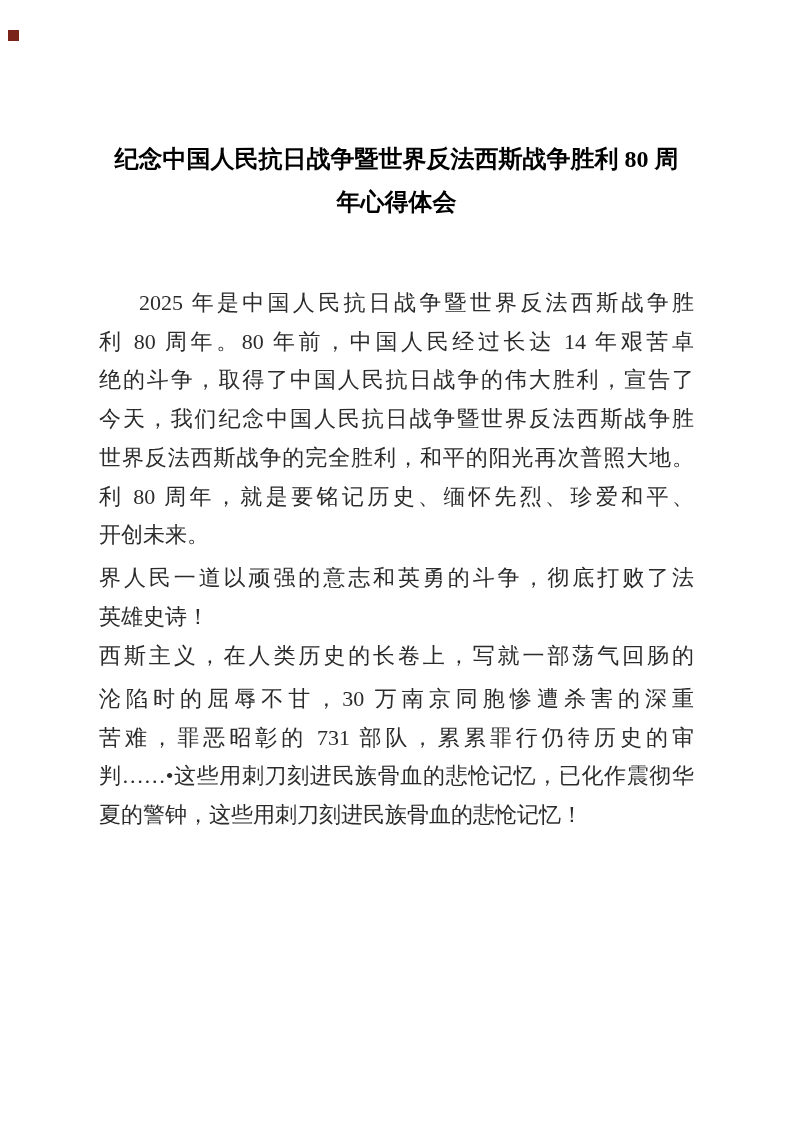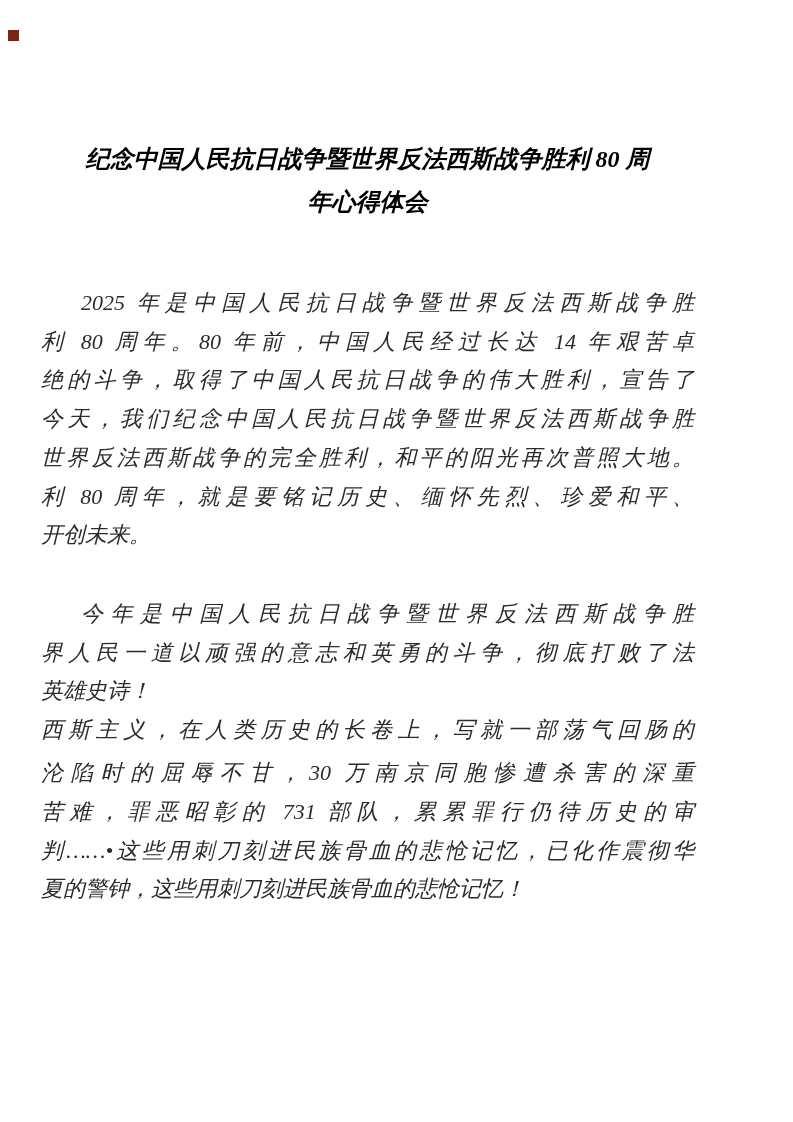--- a/index.html
+++ b/index.html
@@ -3,24 +3,23 @@
 <meta charset="utf-8">
 <style>
   html, body { margin: 0; padding: 0; background: #ffffff; }
   .page {
     position: relative;
     width: 793px;
     height: 1122px;
     margin: 0 auto;
     background: #ffffff;
     box-sizing: border-box;
-    padding: 138px 99px 0 41px;
+    padding: 138px 99px 0 99px;
     overflow: hidden;
     font-family: "Liberation Serif", "DejaVu Serif", serif;
-    font-style: italic;
   }
   .corner-mark {
     position: absolute;
     left: 8px;
     top: 30px;
     width: 11px;
     height: 11px;
   }
   .title {
     margin: 0 0 60px 0;
@@ -62,21 +61,20 @@
       <div class="para">
         <div class="line indent">2025 年是中国人民抗日战争暨世界反法西斯战争胜</div>
         <div class="line">利 80 周年。80 年前，中国人民经过长达 14 年艰苦卓</div>
         <div class="line">绝的斗争，取得了中国人民抗日战争的伟大胜利，宣告了</div>
         <div class="line">今天，我们纪念中国人民抗日战争暨世界反法西斯战争胜</div>
         <div class="line">世界反法西斯战争的完全胜利，和平的阳光再次普照大地。</div>
         <div class="line">利 80 周年，就是要铭记历史、缅怀先烈、珍爱和平、</div>
         <div class="line last">开创未来。</div>
       </div>
       <div class="para">
-        <div class="line indent">今年是中国人民抗日战争暨世界反法西斯战争胜</div>
         <div class="line">界人民一道以顽强的意志和英勇的斗争，彻底打败了法</div>
         <div class="line last">英雄史诗！</div>
         <div class="line">西斯主义，在人类历史的长卷上，写就一部荡气回肠的</div>
       </div>
       <div class="para">
         <div class="line">沦陷时的屈辱不甘，30 万南京同胞惨遭杀害的深重</div>
         <div class="line">苦难，罪恶昭彰的 731 部队，累累罪行仍待历史的审</div>
         <div class="line">判……•这些用刺刀刻进民族骨血的悲怆记忆，已化作震彻华</div>
         <div class="line last">夏的警钟，这些用刺刀刻进民族骨血的悲怆记忆！</div>
       </div>

